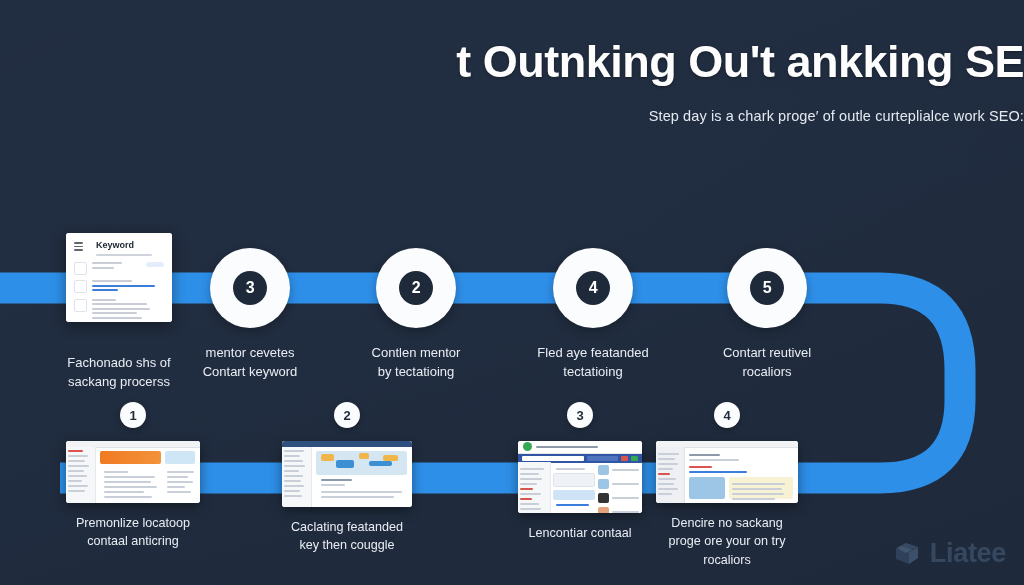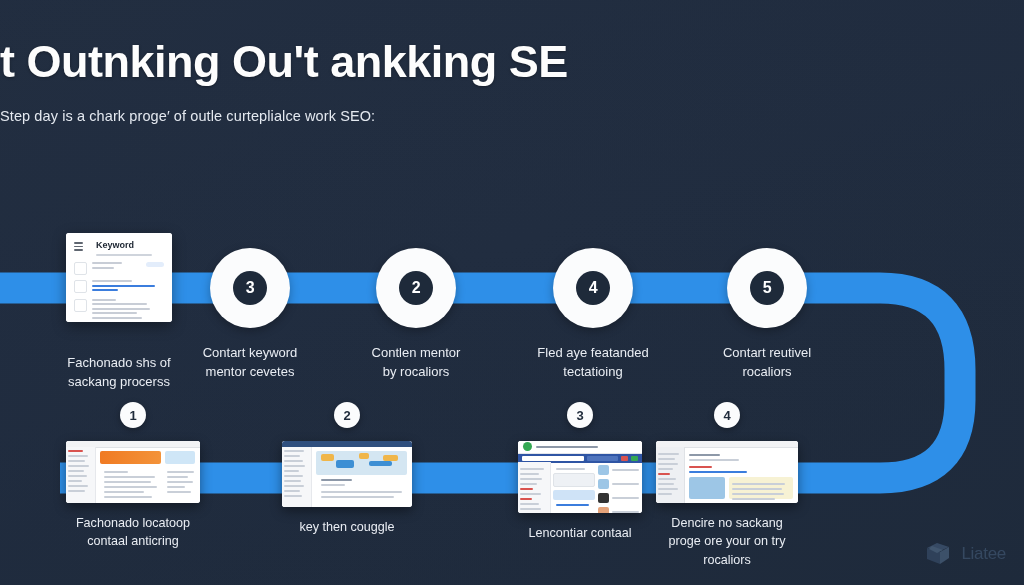--- a/index.html
+++ b/index.html
@@ -12,21 +12,21 @@
   }
   #canvas{
     position:absolute;left:0;top:0;width:1024px;height:585px;
     background:
       radial-gradient(ellipse 900px 500px at 50% 40%, #26324600 0%, #1e2a3c66 100%),
       linear-gradient(160deg,#232f42 0%,#212d40 45%,#1e2a3b 100%);
     overflow:hidden;
   }
 
   
-  .header{position:absolute;left:0;top:0;width:1024px;text-align:left;}
+  .header{position:absolute;left:0;top:0;width:1024px;text-align:right;}
   .title{
     margin:0;padding-top:38px;
     font-size:45px;font-weight:700;letter-spacing:-0.5px;
     color:#fdfdfd;line-height:1.08;
     text-shadow:0 1px 3px rgba(0,0,0,.35);
     white-space:nowrap;
   }
   .subtitle{
     margin:0;padding-top:21px;
     font-size:14.5px;font-weight:400;color:#e4e9f0;
@@ -110,21 +110,21 @@
   .serp .rl{flex:1;}
   .serp .rl .l{height:2px;background:#c8cdd6;border-radius:1px;margin-bottom:2.5px;}
   .serp .rl .l.blue{background:#3b7ddd;}
   .serp .pill{width:18px;height:5px;border-radius:3px;background:#e3edfb;float:right;}
 
   
   .logo{
     position:absolute;right:18px;bottom:16px;
     display:flex;align-items:center;gap:8px;opacity:.55;
   }
-  .logo-text{font-size:17px;font-weight:400;color:#48617f;letter-spacing:-.3px;}
+  .logo-text{font-size:27px;font-weight:700;color:#48617f;letter-spacing:-.3px;}
 </style>
 </head>
 <body>
 
 <div id="canvas">
 
   <div class="header">
     <h1 class="title">t Outnking Ou't ankking SE</h1>
     <p class="subtitle">Step day is a chark proge′ of outle curteplialce work SEO:</p>
   </div>
@@ -178,32 +178,32 @@
         <div>Fachonado shs of</div>
         <div>sackang procerss</div>
       </div>
     </div>
 
     <div class="node" style="left:250px;top:248px;">
       <div class="circle">
         <div class="badge">3</div>
       </div>
       <div class="node-caption">
+        <div>mentor cevetes</div>
         <div>Contart keyword</div>
-        <div>mentor cevetes</div>
       </div>
     </div>
 
     <div class="node" style="left:416px;top:248px;">
       <div class="circle">
         <div class="badge">2</div>
       </div>
       <div class="node-caption">
         <div>Contlen mentor</div>
-        <div>by rocaliors</div>
+        <div>by tectatioing</div>
       </div>
     </div>
 
     <div class="node" style="left:593px;top:248px;">
       <div class="circle">
         <div class="badge">4</div>
       </div>
       <div class="node-caption">
         <div>Fled aye featanded</div>
         <div>tectatioing</div>
@@ -260,21 +260,21 @@
                   <div class="line" style="width:70%"></div>
                 <div class="line" style="width:86%"></div>
                   <div class="line" style="width:62%"></div>
                 <div class="line" style="width:80%"></div>
               </div>
             </div>
           </div>
         </div>
       </div>
       <div class="bcaption">
-        <div>Fachonado locatoop</div>
+        <div>Premonlize locatoop</div>
         <div>contaal anticring</div>
       </div>
     </div>
 
     <div class="bnode" style="left:347px;top:402px;">
       <div class="bcircle">
         <span>2</span>
       </div>
       <div class="bthumb" style="width:130px;height:66px;">
         <div class="mock">
@@ -302,20 +302,21 @@
             <div style="margin-top:4px;">
               <div class="line dark" style="width:34%"></div>
               <div class="line" style="width:26%"></div>
               <div class="line" style="width:88%;margin-top:5px"></div>
               <div class="line" style="width:80%"></div>
             </div>
           </div>
         </div>
       </div>
       <div class="bcaption">
+        <div>Caclating featanded</div>
         <div>key then couggle</div>
       </div>
     </div>
 
     <div class="bnode" style="left:580px;top:402px;">
       <div class="bcircle">
         <span>3</span>
       </div>
       <div class="bthumb" style="width:124px;height:72px;">
         <div class="mock">

